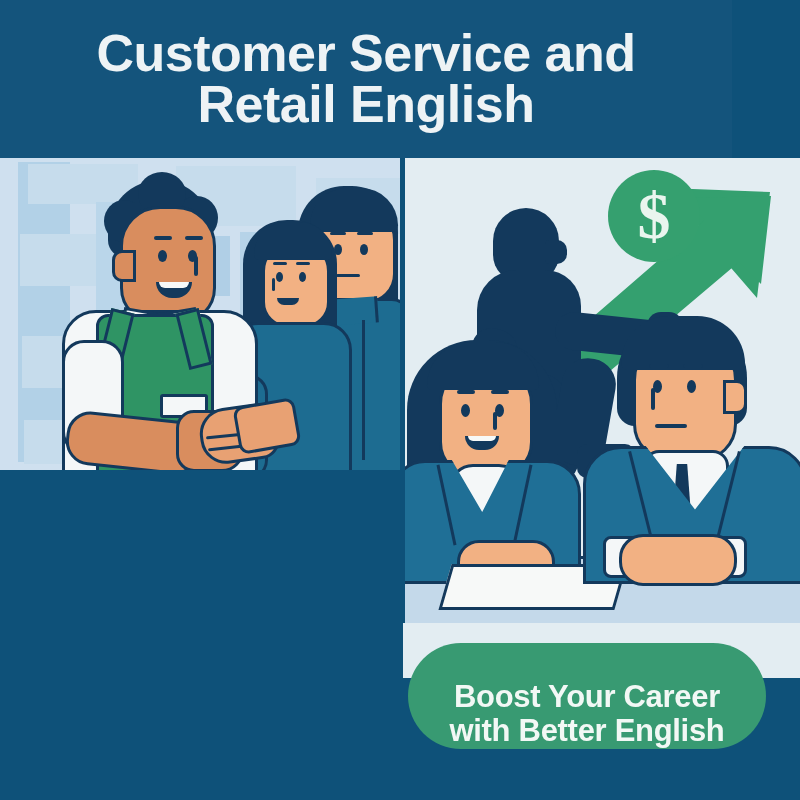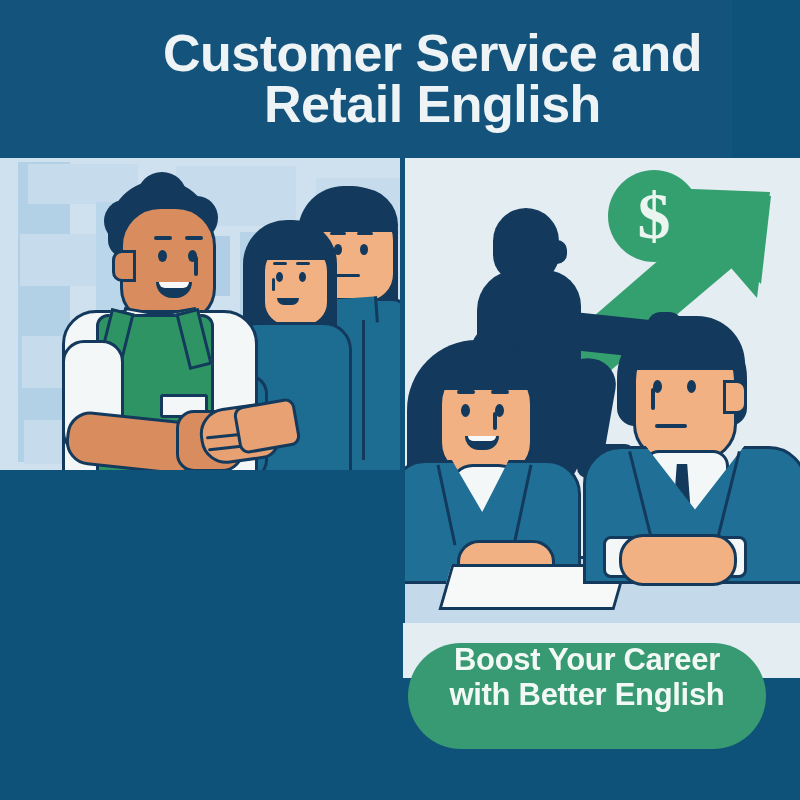--- a/index.html
+++ b/index.html
@@ -6,21 +6,21 @@
   body{font-family:"Liberation Sans",sans-serif;}
   #poster{
     position:relative;width:800px;height:800px;overflow:hidden;
     background:#0e5179;
   }
 
   
   #header{
     position:absolute;left:0;top:0;width:732px;height:158px;
     background:#14547c;
-    display:flex;align-items:center;justify-content:flex-end;
+    display:flex;align-items:center;justify-content:center;
     z-index:6;
   }
   #header-title{
     color:#eef3f5;font-weight:bold;font-size:52px;line-height:0.98;
     text-align:center;letter-spacing:-0.5px;white-space:pre-line;
     margin:0;padding:0 30px;
   }
 
   
   .panel{position:absolute;overflow:hidden;}
@@ -50,21 +50,21 @@
   
   #right-strip{
     position:absolute;left:403px;top:623px;width:397px;height:55px;
     background:#e3edf2;z-index:4;
   }
 
   
   #cta-pill{
     position:absolute;left:408px;top:643px;width:358px;height:106px;
     background:#389a72;border-radius:53px;z-index:7;
-    display:flex;align-items:flex-start;justify-content:center;
+    display:flex;align-items:flex-end;justify-content:center;
     cursor:pointer;
   }
   #cta-text{
     color:#f2f8f5;font-weight:bold;font-size:31px;line-height:1.12;
     text-align:center;white-space:pre-line;margin:0;letter-spacing:-0.3px;
   }
 
   
   #bottom-band{
     position:absolute;left:0;top:720px;width:800px;height:80px;

